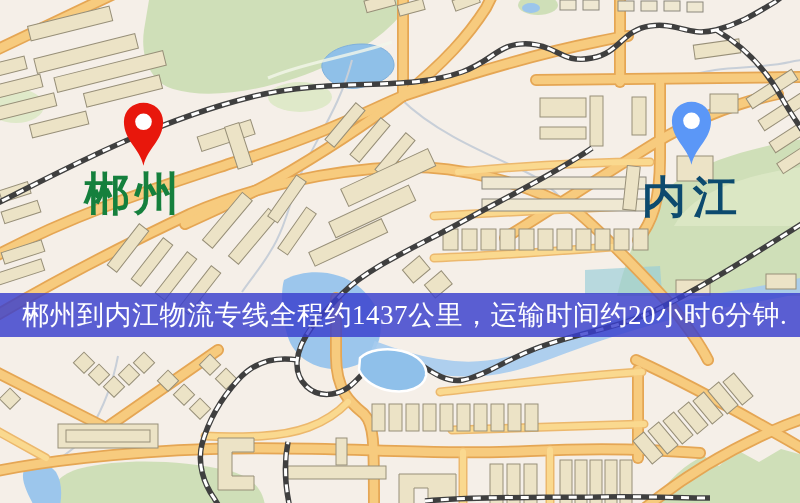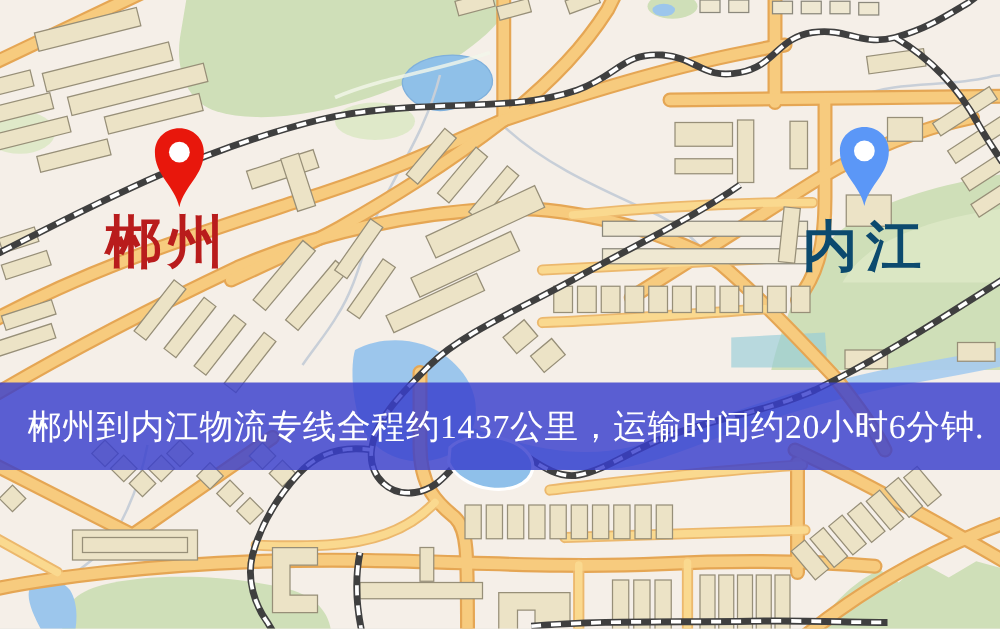--- a/index.html
+++ b/index.html
@@ -21,26 +21,26 @@
   .bld2{fill:#efe8d2;stroke:#8b887c;stroke-width:1;}
   .park{fill:#cfdfb8;}
   .parklight{fill:#dfe9c9;}
   .water{fill:#9cc6ec;}
   .stream{stroke:#c8cfd8;stroke-width:2;fill:none;}
   
   .pin{position:absolute;width:47px;height:67px;}
   .pin-origin{left:120px;top:101px;}
   .pin-dest{left:668px;top:100px;}
   .city-label{position:absolute;line-height:1;font-family:"Liberation Serif",serif;font-weight:700;white-space:nowrap;}
-  .label-origin{left:84px;top:172px;font-size:45px;letter-spacing:5px;color:#b91c1c;}
+  .label-origin{left:84px;top:172px;font-size:45px;letter-spacing:5px;color:#15803d;}
   .label-dest{left:642px;top:176px;font-size:44px;letter-spacing:7px;color:#0c4a6e;}
   .banner{
-    position:absolute;left:0;top:293px;width:800px;height:70px;
+    position:absolute;left:0;top:293px;width:800px;height:44px;
     background:rgba(56,62,205,0.82);
-    display:flex;align-items:center;box-sizing:border-box;padding-left:22px;margin-top:13px;
+    display:flex;align-items:center;box-sizing:border-box;padding-left:22px;
   }
   .banner-text{
     color:#ffffff;font-size:27px;font-family:"Liberation Serif",serif;
     white-space:nowrap;letter-spacing:0.5px;
   }
 </style>
 </head>
 <body>
 
 <div class="stage">

